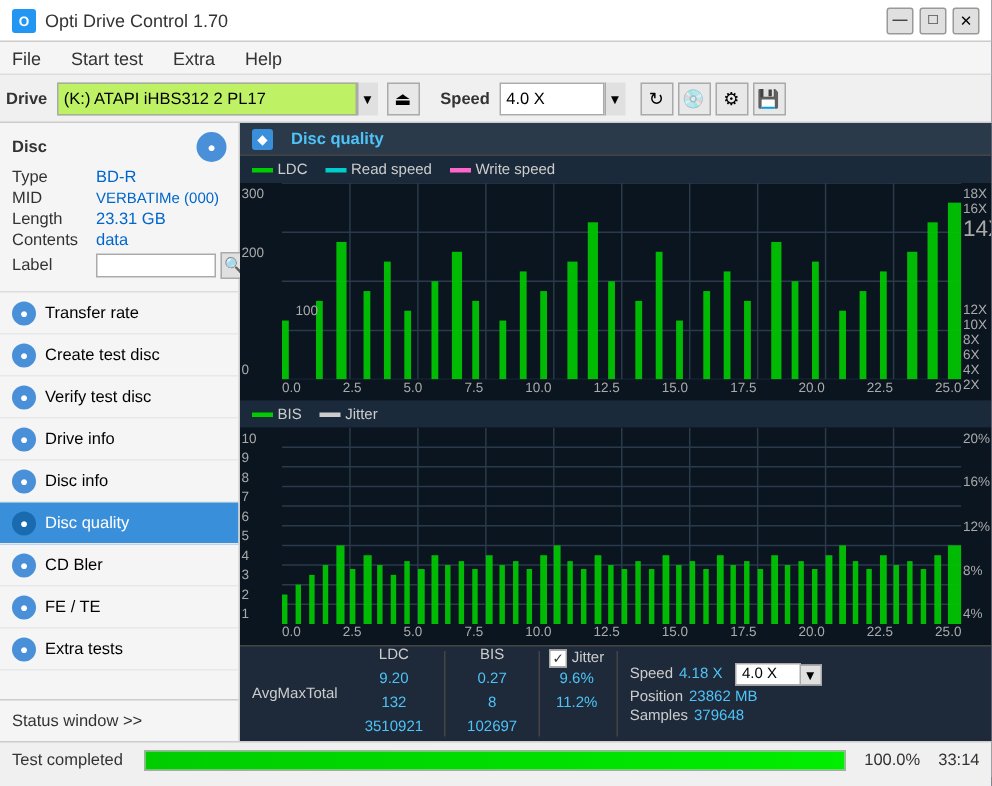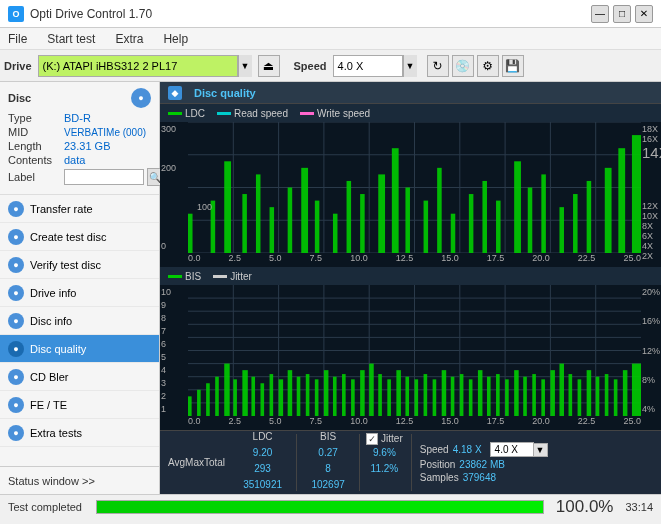--- a/index.html
+++ b/index.html
@@ -61,21 +61,21 @@
 
     
     .main-content { flex: 1; display: flex; flex-direction: column; background: #1a1a2e; overflow: hidden; }
     .start-btn { background: #e0e0e0; border: 1px solid #aaa; padding: 2px 8px; font-size: 10px; cursor: pointer; white-space: nowrap; }
 
     
     .progress-area { display: flex; align-items: center; background: #f0f0f0; border-top: 1px solid #ccc; height: 24px; padding: 0 8px; gap: 8px; }
     .status-text { font-size: 11px; color: #333; min-width: 80px; }
     .progress-bar-container { flex: 1; height: 14px; background: #e0e0e0; border: 1px solid #aaa; position: relative; }
     .progress-bar-fill { height: 100%; background: linear-gradient(to right, #00cc00, #00ee00); width: 100%; }
-    .progress-percent { font-size: 17px; color: #333; margin-left: 4px; }
+    .progress-percent { font-size: 11px; color: #333; margin-left: 4px; }
     .progress-time { font-size: 11px; color: #333; margin-left: 4px; }
   </style>
 </head>
 <body>
 
 <div class="title-bar">
   <div class="title-bar-left">
     <div class="title-bar-icon">O</div>
     <span class="title-bar-text">Opti Drive Control 1.70</span>
   </div>
@@ -448,21 +448,21 @@
       <div style="display:flex;flex-direction:row;min-width:50px;">
         <div style="height:16px;"></div>
         <div style="height:16px;font-size:10px;color:#ccc;display:flex;align-items:center;">Avg</div>
         <div style="height:16px;font-size:10px;color:#ccc;display:flex;align-items:center;">Max</div>
         <div style="height:16px;font-size:10px;color:#ccc;display:flex;align-items:center;">Total</div>
       </div>
 
       <div style="display:flex;flex-direction:column;min-width:55px;margin-left:8px;">
         <div style="height:16px;font-size:10px;color:#ccc;text-align:center;">LDC</div>
         <div style="height:16px;font-size:10px;color:#4fc3f7;text-align:center;">9.20</div>
-        <div style="height:16px;font-size:10px;color:#4fc3f7;text-align:center;">293</div>
+        <div style="height:16px;font-size:10px;color:#4fc3f7;text-align:center;">132</div>
         <div style="height:16px;font-size:10px;color:#4fc3f7;text-align:center;">3510921</div>
       </div>
 
       <div style="width:1px;background:#444;align-self:stretch;margin:0 4px;"></div>
 
       <div style="display:flex;flex-direction:column;min-width:50px;">
         <div style="height:16px;font-size:10px;color:#ccc;text-align:center;">BIS</div>
         <div style="height:16px;font-size:10px;color:#4fc3f7;text-align:center;">0.27</div>
         <div style="height:16px;font-size:10px;color:#4fc3f7;text-align:center;">8</div>
         <div style="height:16px;font-size:10px;color:#4fc3f7;text-align:center;">102697</div>

